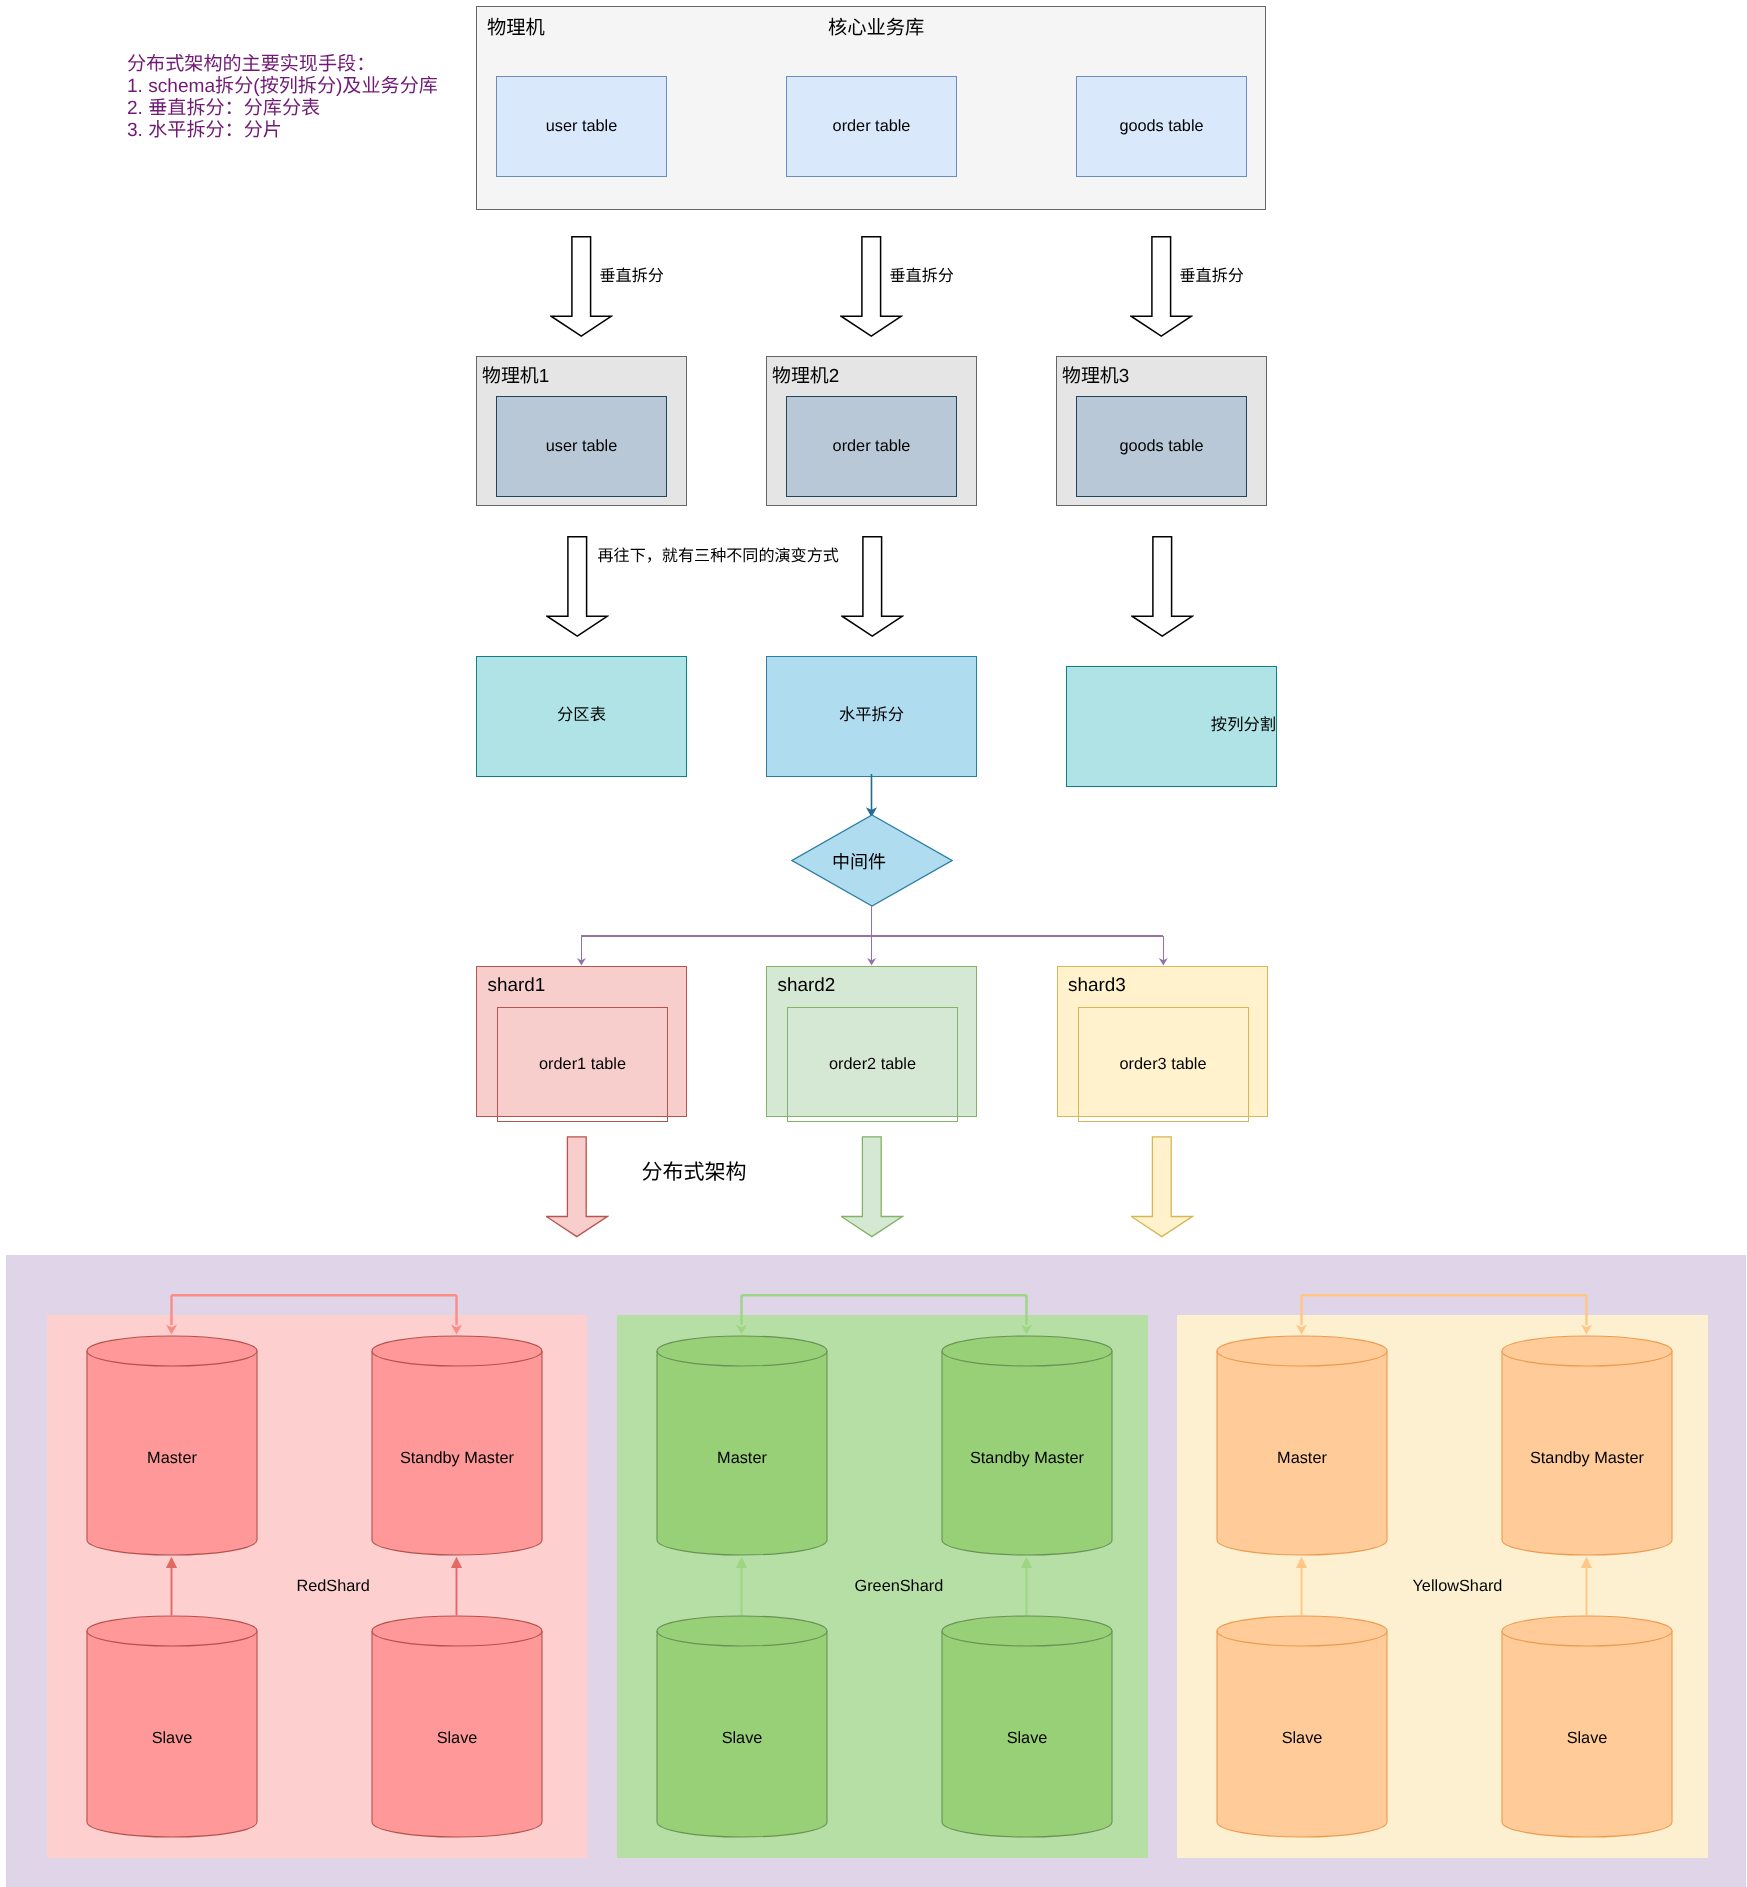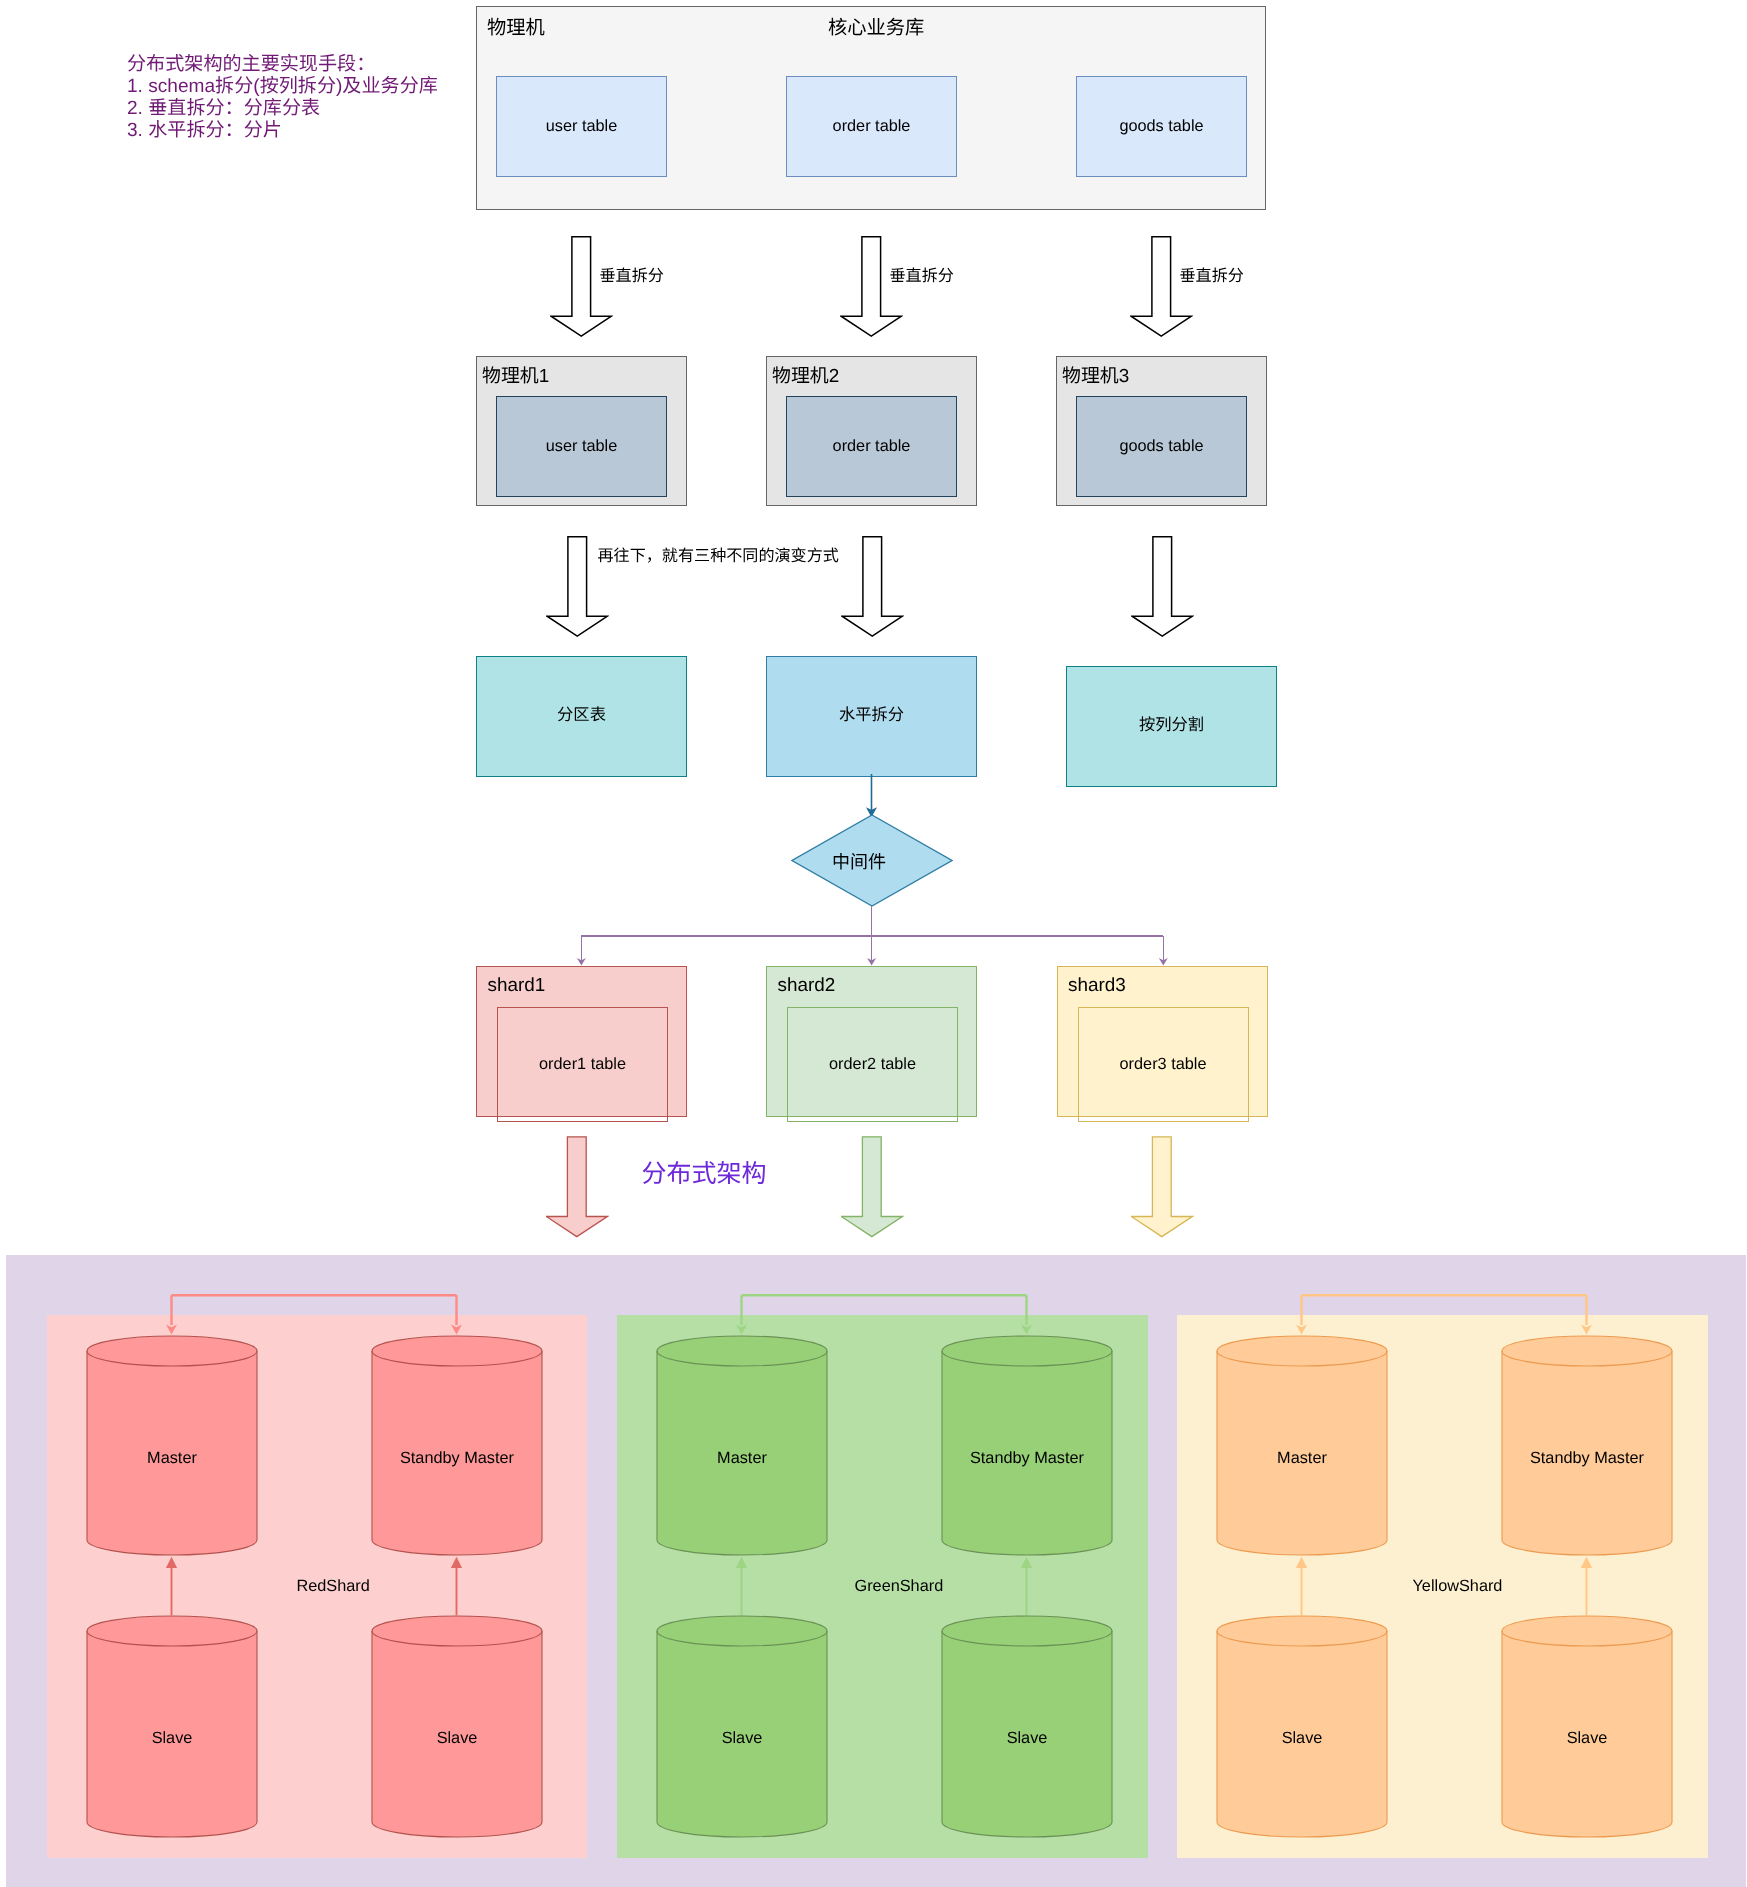--- a/index.html
+++ b/index.html
@@ -38,42 +38,42 @@
   .m2{left:766px;top:356px;}
   .m3{left:1056px;top:356px;}
   .machine-lbl{position:absolute;left:5px;top:4px;font-size:18.9px;white-space:nowrap;}
   .machine .tbl.steel{left:19px;top:39px;width:171px;height:101px;}
 
   
   .strat{position:absolute;width:211px;height:121px;box-sizing:border-box;font-size:16.3px;line-height:1;}
   .strat span{position:relative;top:-1px;}
   .s1{left:476px;top:656px;background:#b0e3e6;border:1px solid #0e8088;}
   .s2{left:766px;top:656px;background:#b0dcef;border:1px solid #2d7da5;}
-  .s3{left:1066px;top:666px;background:#b0e3e6;border:1px solid #0e8088;}
+  .s3{left:1066px;top:666px;background:#b0e3e6;border:1px solid #0e8088;justify-content:flex-end;}
 
   
   .mw-lbl{position:absolute;left:778px;top:814px;width:162px;height:93px;
           display:flex;align-items:center;justify-content:center;font-size:18px;}
 
   
   .shard{position:absolute;width:211px;height:151px;box-sizing:border-box;}
   .sh1{left:476px;top:966px;background:#f8cecc;border:1px solid #b85450;}
   .sh2{left:766px;top:966px;background:#d5e8d4;border:1px solid #82b366;}
   .sh3{left:1056.5px;top:966px;background:#fff2cc;border:1px solid #d6b656;}
   .shard-lbl{position:absolute;left:10.5px;top:8px;font-size:18.9px;white-space:nowrap;}
   .shard-inner{position:absolute;left:20px;top:40px;width:171px;height:115px;
                box-sizing:border-box;font-size:16.3px;background:transparent;}
   .si1{border:1px solid #b85450;}
   .si2{border:1px solid #82b366;}
   .si3{border:1px solid #d6b656;}
 
   
   .purple-band{position:absolute;left:6px;top:1255px;width:1740px;height:632px;
                background:#e0d5e8;}
-  .dist-lbl{position:absolute;left:641.5px;top:1161.5px;font-size:25px;white-space:nowrap;color:#6d28d9;line-height:1;}
+  .dist-lbl{position:absolute;left:641.5px;top:1161.5px;font-size:21px;white-space:nowrap;color:#000000;line-height:1;}
   .cluster-bg{position:absolute;box-sizing:border-box;top:1315px;height:543px;}
   .cb-red{left:47px;width:540px;background:#fdd0cf;}
   .cb-green{left:617px;width:531px;background:#b6dfa6;}
   .cb-yellow{left:1177px;width:531px;background:#fdf0d0;}
   .cluster-name{position:absolute;font-size:16.3px;white-space:nowrap;color:#000;line-height:1;margin-left:16px;}
   .cyl{position:absolute;}
   .cyl-lbl{position:absolute;display:flex;align-items:center;justify-content:center;
            font-size:16.3px;color:#000;}
 </style>
 </head>

